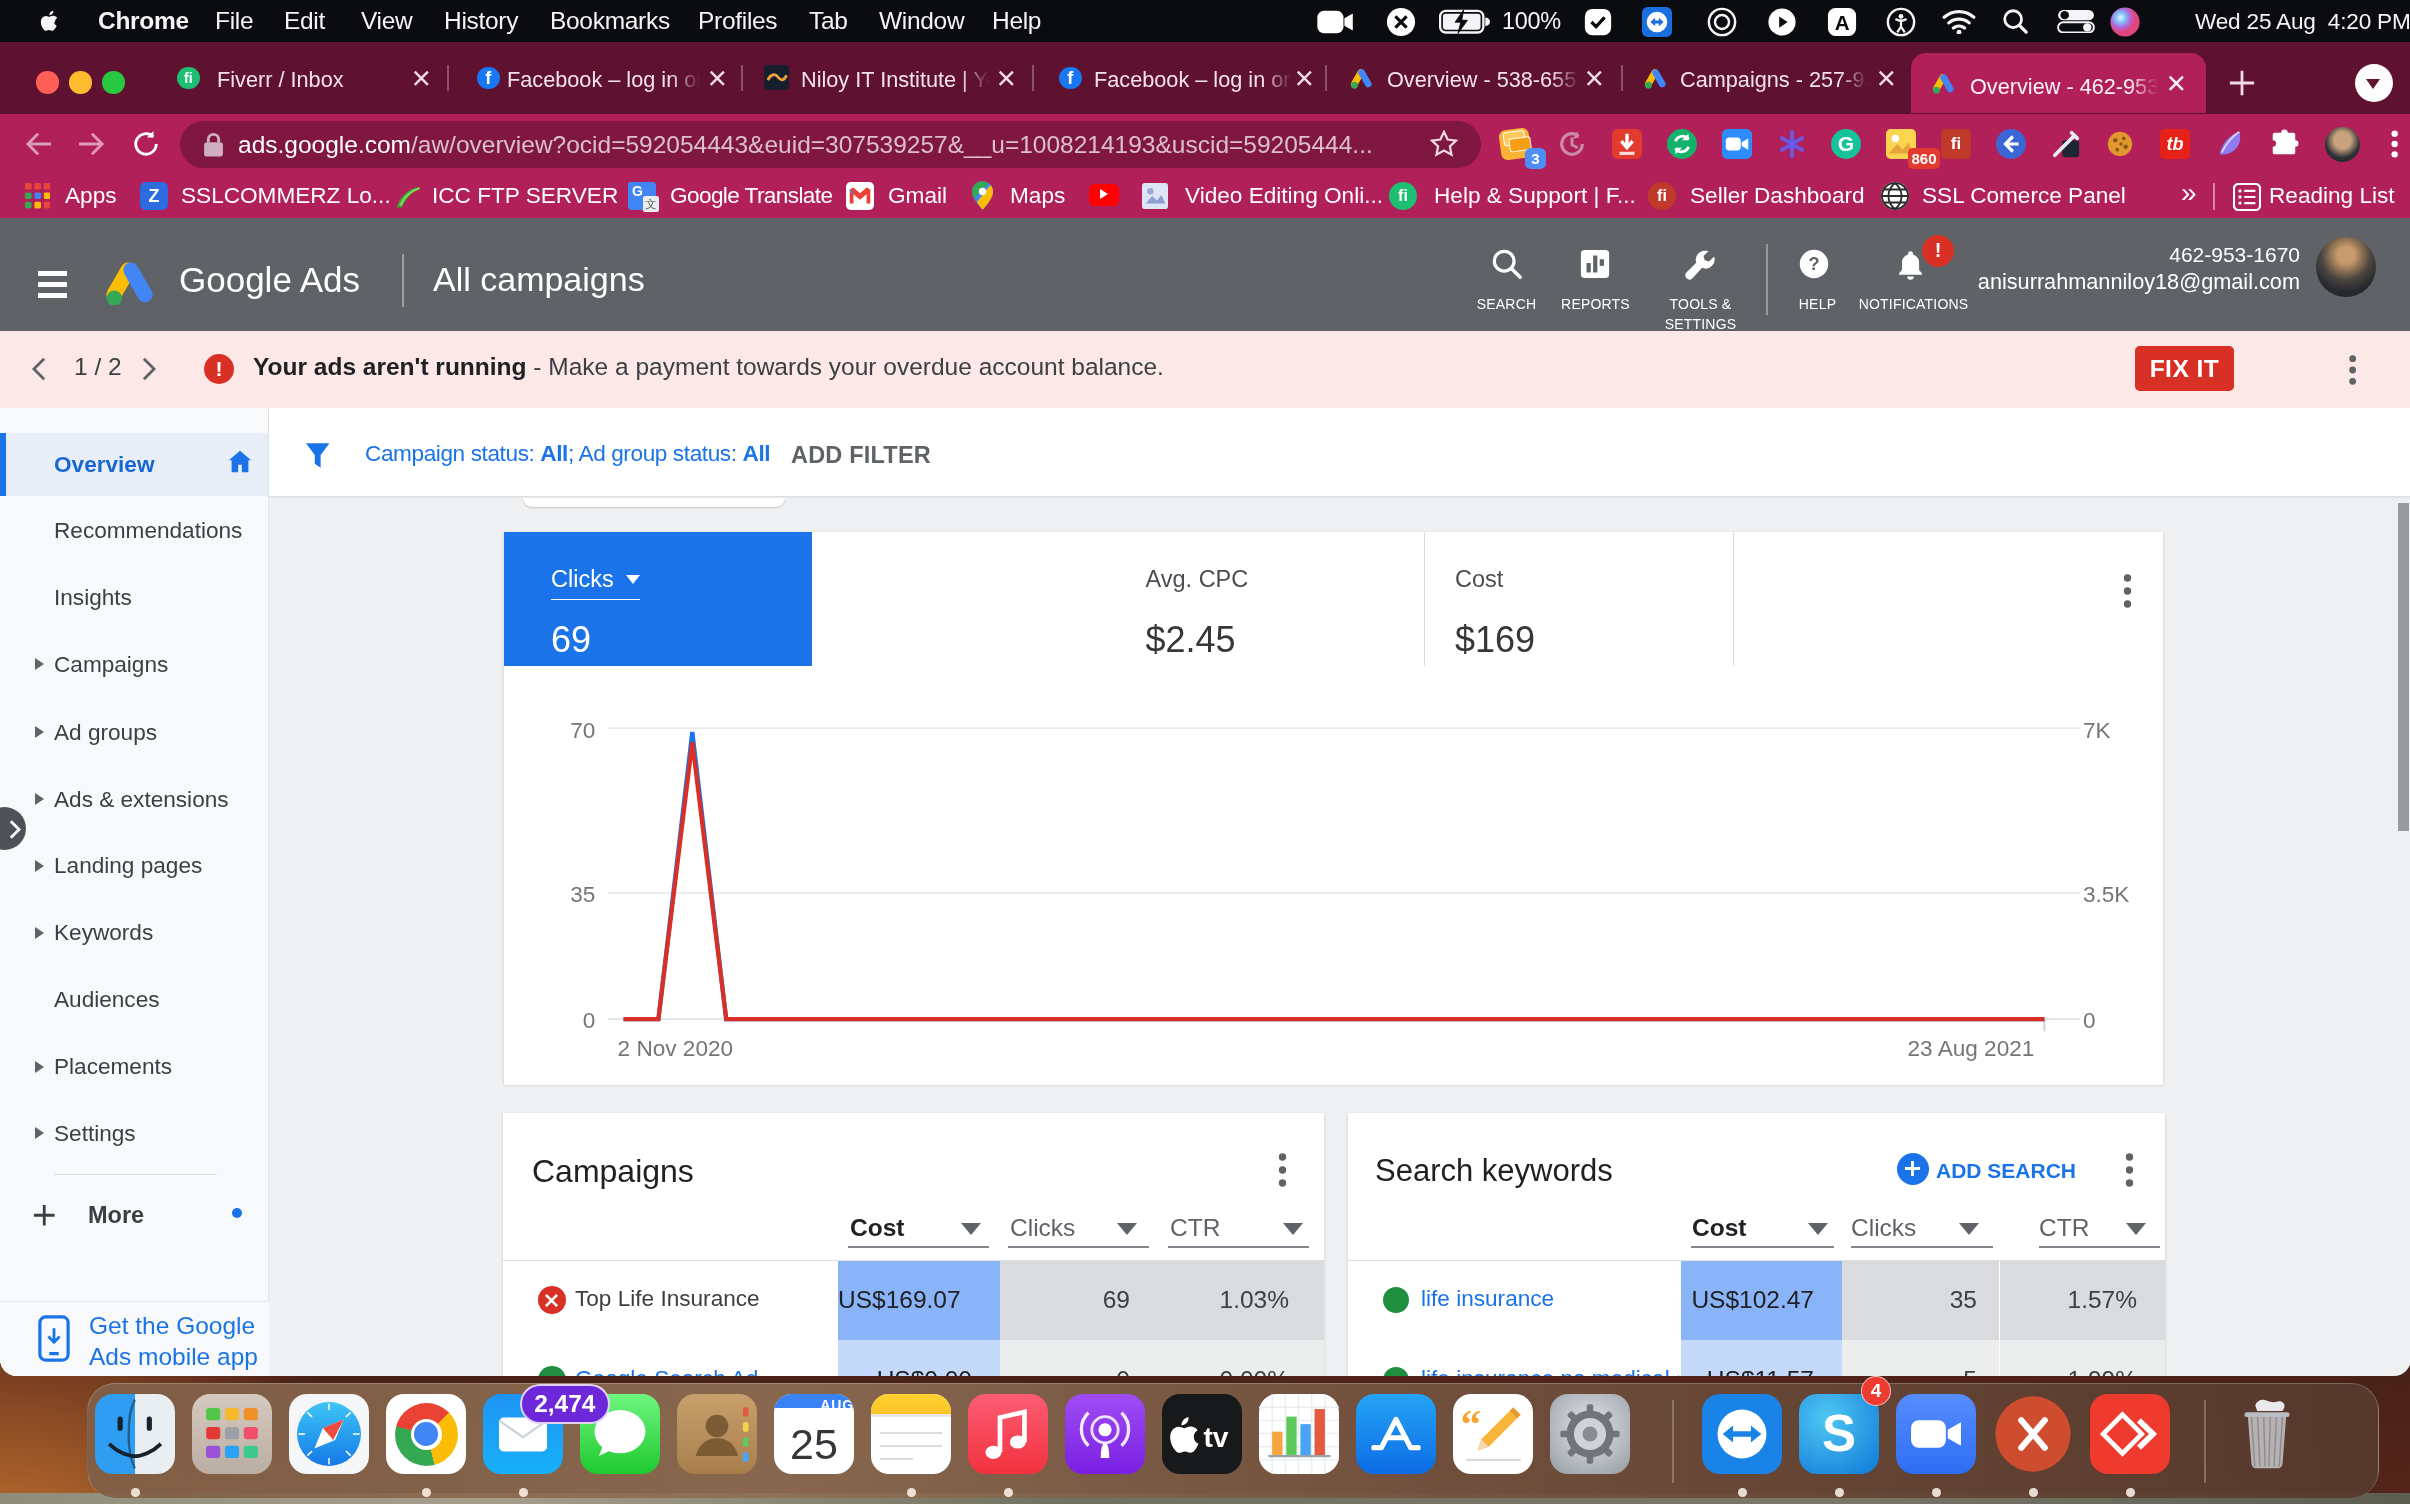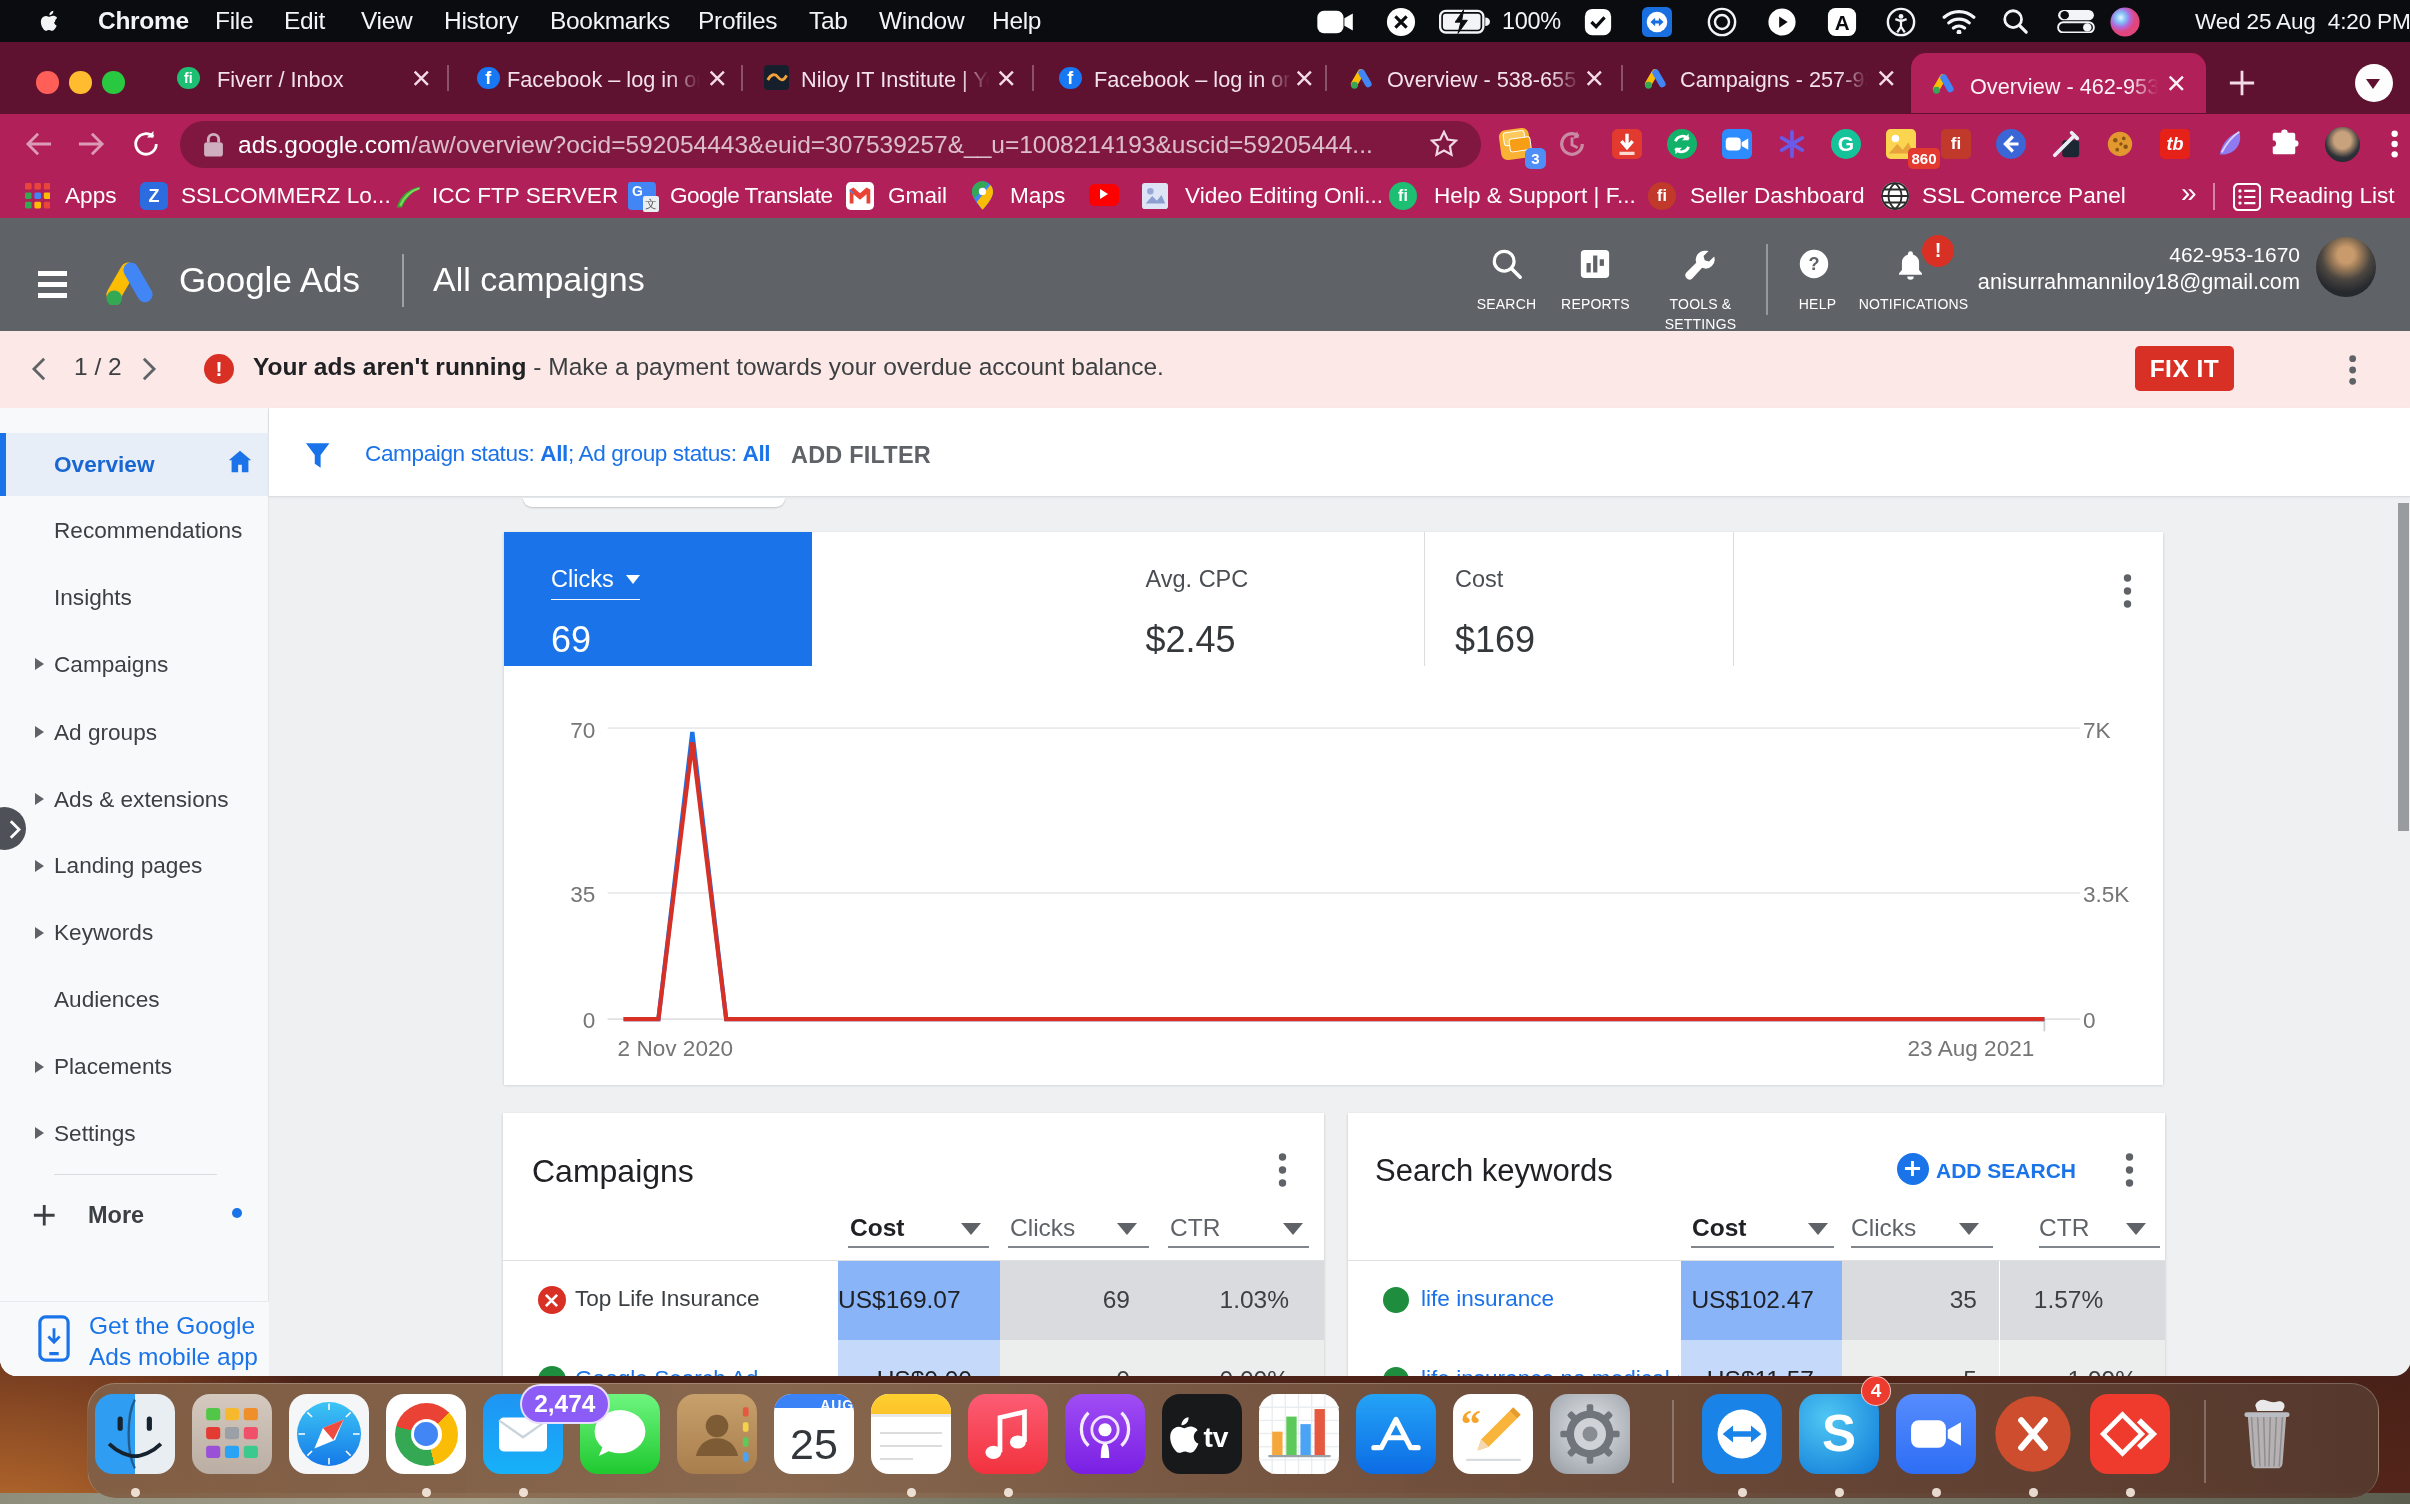--- a/index.html
+++ b/index.html
@@ -438,21 +438,21 @@
  <div class="abs" style="left:778px;top:110px;width:0;height:0;border-left:10.4px solid transparent;border-right:10.4px solid transparent;border-top:12.2px solid #5f6368"></div>
  <div class="abs" style="left:691px;top:133px;width:121px;height:1.9px;background:#80868b"></div>
  <div class="abs" style="left:0;top:147px;width:817px;height:0.9px;background:#e0e0e0"></div>
  <div class="abs" style="left:333px;top:148px;width:161px;height:79px;background:#8ab4f8"></div>
  <div class="abs" style="left:494px;top:148px;width:157px;height:79px;background:#d9dbde"></div>
  <div class="abs" style="left:652px;top:148px;width:166px;height:79px;background:#d9dbde"></div>
  <div class="abs" style="left:35px;top:174px;width:26px;height:26px;border-radius:50%;background:#1e8e3e"></div>
  <div class="abs" style="left:73px;top:173px;font-size:22.6px;color:#1a73e8">life insurance</div>
  <div class="abs" style="left:333px;top:173px;width:133px;text-align:right;font-size:24.5px;color:#202124">US$102.47</div>
  <div class="abs" style="left:494px;top:173px;width:135px;text-align:right;font-size:24.5px;color:#3c4043">35</div>
- <div class="abs" style="left:652px;top:173px;width:137px;text-align:center;font-size:24.5px;color:#3c4043">1.57%</div>
+ <div class="abs" style="left:652px;top:173px;width:137px;text-align:right;font-size:24.5px;color:#3c4043">1.57%</div>
  <div class="abs" style="left:333px;top:227px;width:161px;height:80px;background:#c5d9fa"></div>
  <div class="abs" style="left:494px;top:227px;width:157px;height:80px;background:#eceded"></div>
  <div class="abs" style="left:652px;top:227px;width:166px;height:80px;background:#eceded"></div>
  <div class="abs" style="left:35px;top:254px;width:26px;height:26px;border-radius:50%;background:#1e8e3e"></div>
  <div class="abs" style="left:73px;top:253px;width:258px;overflow:hidden;white-space:nowrap;font-size:22.6px;color:#1a73e8">life insurance no medical exam</div>
  <div class="abs" style="left:333px;top:253px;width:133px;text-align:right;font-size:24.5px;color:#202124">US$11.57</div>
  <div class="abs" style="left:494px;top:253px;width:135px;text-align:right;font-size:24.5px;color:#3c4043">5</div>
  <div class="abs" style="left:652px;top:253px;width:137px;text-align:right;font-size:24.5px;color:#3c4043">1.99%</div>
 </div>
 <div class="abs" style="left:2398px;top:461px;width:11.3px;height:328px;background:#989c9f"></div>
@@ -725,21 +725,21 @@
       <rect x="20" y="28" width="29" height="29" transform="rotate(45 34.5 42.5)" fill="none" stroke="#fff" stroke-width="5"></rect>
       <path d="M52 28l15 14.5L52 57" stroke="#fff" stroke-width="6" fill="none"></path>
     </svg></div>
 <div class="dsep" style="left:2204px"></div>
 <div class="dicon" style="left:2227px;background:transparent"><svg width="80" height="80" viewBox="0 0 85 85">
       <path d="M30 12c2-5 7-7 12-5s8 2 12 1 8 2 7 6l-2 4H32z" fill="#e9e9ec"></path>
       <path d="M22 22h41l-4 52a6 6 0 0 1-6 5H32a6 6 0 0 1-6-5z" fill="rgba(215,218,222,.75)"></path>
       <path d="M26 24l3.5 53M59 24l-3.5 53M32.5 24l2.5 53M52.5 24l-2.5 53M39 24l1.5 53M46 24l-1.5 53" stroke="rgba(130,134,140,.8)" stroke-width="1.6" fill="none"></path>
       <path d="M21 22h43" stroke="#b9bdc3" stroke-width="5" stroke-linecap="round"></path>
     </svg></div>
-<div class="abs" style="left:520px;top:1384px;height:40px;padding:0 12.2px;border-radius:20px;background:#8b5cf6;border:2.4px solid rgba(255,255,255,.8);color:#fff;font-size:24.5px;font-weight:bold;text-align:center;line-height:36px">2,474</div>
+<div class="abs" style="left:520px;top:1384px;height:40px;padding:0 12.2px;border-radius:20px;background:#6d28d9;border:2.4px solid rgba(255,255,255,.8);color:#fff;font-size:24.5px;font-weight:bold;text-align:center;line-height:36px">2,474</div>
 <div class="abs" style="left:1861px;top:1376px;width:30px;height:30px;border-radius:50%;background:#ee3b30;border:1.9px solid rgba(255,255,255,.7);color:#fff;font-size:19px;font-weight:bold;text-align:center;line-height:27px">4</div>
 <div class="ddot" style="left:131px"></div>
 <div class="ddot" style="left:422px"></div>
 <div class="ddot" style="left:519px"></div>
 <div class="ddot" style="left:907px"></div>
 <div class="ddot" style="left:1004px"></div>
 <div class="ddot" style="left:1738px"></div>
 <div class="ddot" style="left:1835px"></div>
 <div class="ddot" style="left:1932px"></div>
 <div class="ddot" style="left:2029px"></div>

